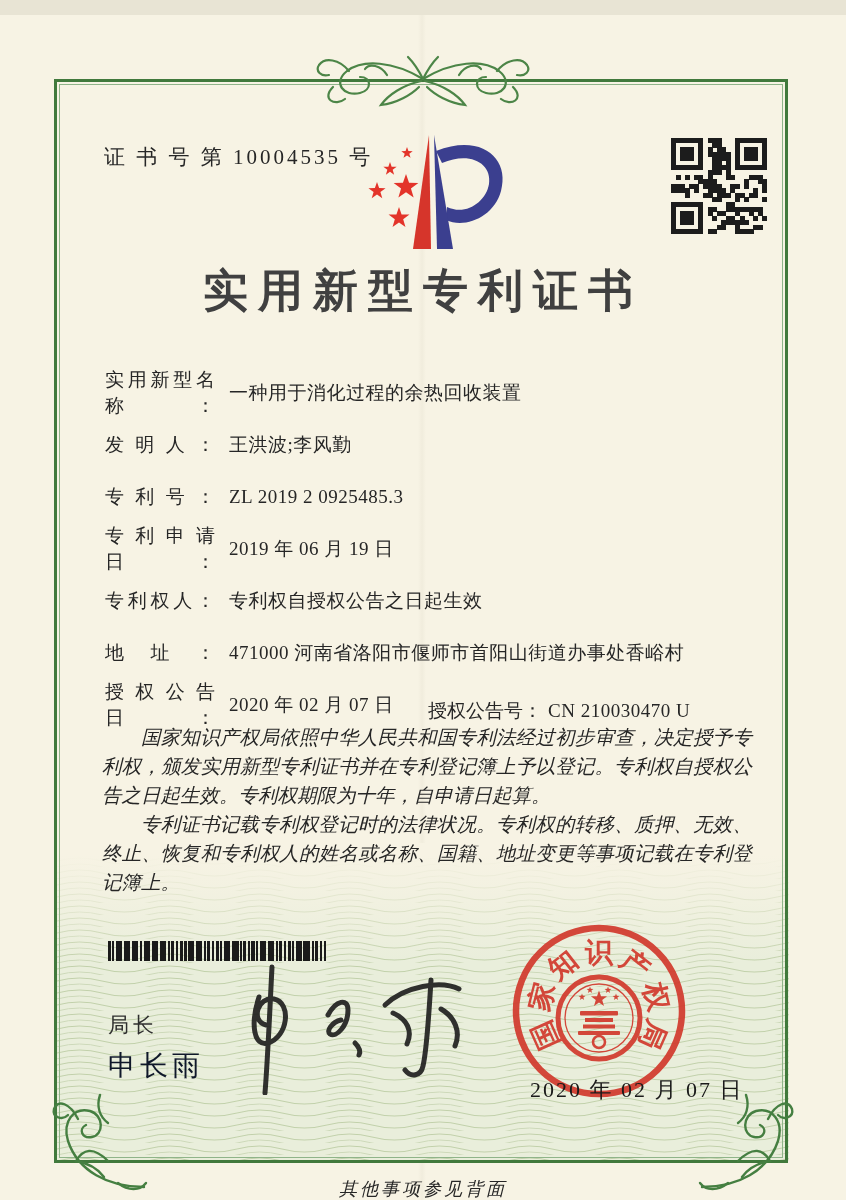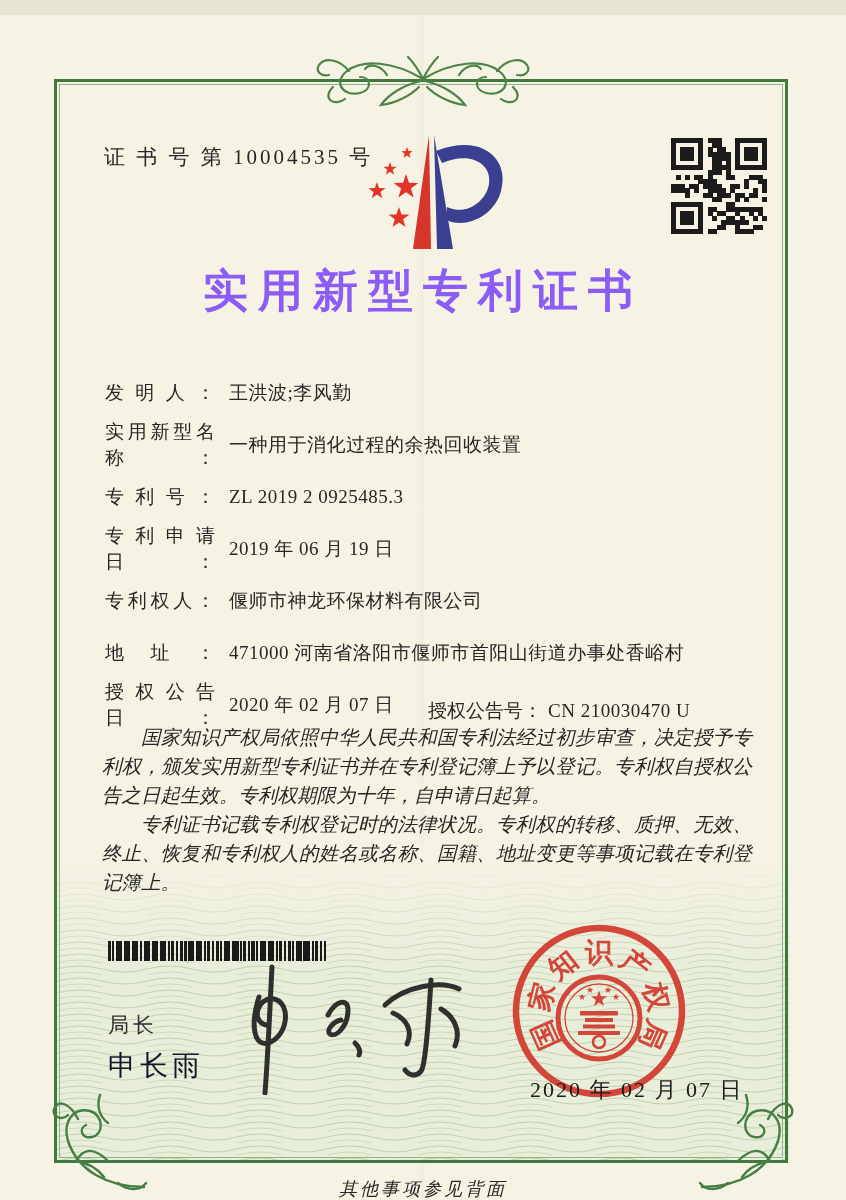--- a/index.html
+++ b/index.html
@@ -18,21 +18,21 @@
   
   .frame{position:absolute;left:54px;top:64px;width:734px;height:1084px;z-index:2;
     border:3px solid #41793c;box-sizing:border-box;pointer-events:none;}
   .frame-inner{position:absolute;inset:2px;border:1px solid #8fb489;}
   .flourish{position:absolute;z-index:2;}
   
   .cert-no{position:absolute;left:104px;top:128px;z-index:3;font-size:21px;letter-spacing:3px;}
   .logo{position:absolute;left:350px;top:112px;z-index:3;}
   .qr{position:absolute;left:671px;top:123px;width:96px;height:96px;z-index:3;}
   .title{position:absolute;left:0;top:246px;width:846px;z-index:3;text-align:center;
-    font-size:45px;font-weight:700;letter-spacing:10px;color:#8b5cf6;}
+    font-size:45px;font-weight:700;letter-spacing:10px;color:#404040;}
   
   .fields{position:absolute;left:105px;top:352px;width:660px;z-index:3;}
   .field-row{position:relative;height:52px;display:flex;align-items:center;font-size:19px;}
   .flabel{display:inline-block;width:110px;text-align:justify;text-align-last:justify;flex:none;}
   .fvalue{margin-left:14px;letter-spacing:0.5px;white-space:nowrap;}
   .grant-group{position:absolute;left:323px;top:6px;height:52px;display:flex;align-items:center;}
   .grant-group .fvalue{margin-left:6px;text-align:right;}
   
   .body-text{position:absolute;left:102px;top:708px;width:650px;z-index:3;
     font-size:19.5px;line-height:29px;text-align:justify;font-style:italic;}
@@ -354,38 +354,38 @@
         <rect x="64.00" y="91.43" width="5" height="5" fill="#1c1c1c"></rect>
         <rect x="68.57" y="91.43" width="5" height="5" fill="#1c1c1c"></rect>
         <rect x="73.14" y="91.43" width="5" height="5" fill="#1c1c1c"></rect>
         <rect x="77.71" y="91.43" width="5" height="5" fill="#1c1c1c"></rect>
       </svg></div>
 
   <div class="title">实用新型专利证书</div>
 
   <div class="fields">
     <div class="field-row">
+      <span class="flabel">实用新型名称：</span>
+      <span class="fvalue">一种用于消化过程的余热回收装置</span>
+    </div>
+    <div class="field-row">
       <span class="flabel">发明人：</span>
       <span class="fvalue">王洪波;李风勤</span>
     </div>
     <div class="field-row">
-      <span class="flabel">实用新型名称：</span>
-      <span class="fvalue">一种用于消化过程的余热回收装置</span>
-    </div>
-    <div class="field-row">
       <span class="flabel">专利号：</span>
       <span class="fvalue">ZL 2019 2 0925485.3</span>
     </div>
     <div class="field-row">
       <span class="flabel">专利申请日：</span>
       <span class="fvalue">2019 年 06 月 19 日</span>
     </div>
     <div class="field-row">
       <span class="flabel">专利权人：</span>
-      <span class="fvalue">偃师市神龙环保材料有限公司</span>
+      <span class="fvalue">专利权自授权公告之日起生效</span>
     </div>
     <div class="field-row">
       <span class="flabel">地址：</span>
       <span class="fvalue">471000 河南省洛阳市偃师市首阳山街道办事处香峪村</span>
     </div>
     <div class="field-row">
       <span class="flabel">授权公告日：</span>
       <span class="fvalue">2020 年 02 月 07 日</span>
       <span class="grant-group">
         <span>授权公告号：</span>

